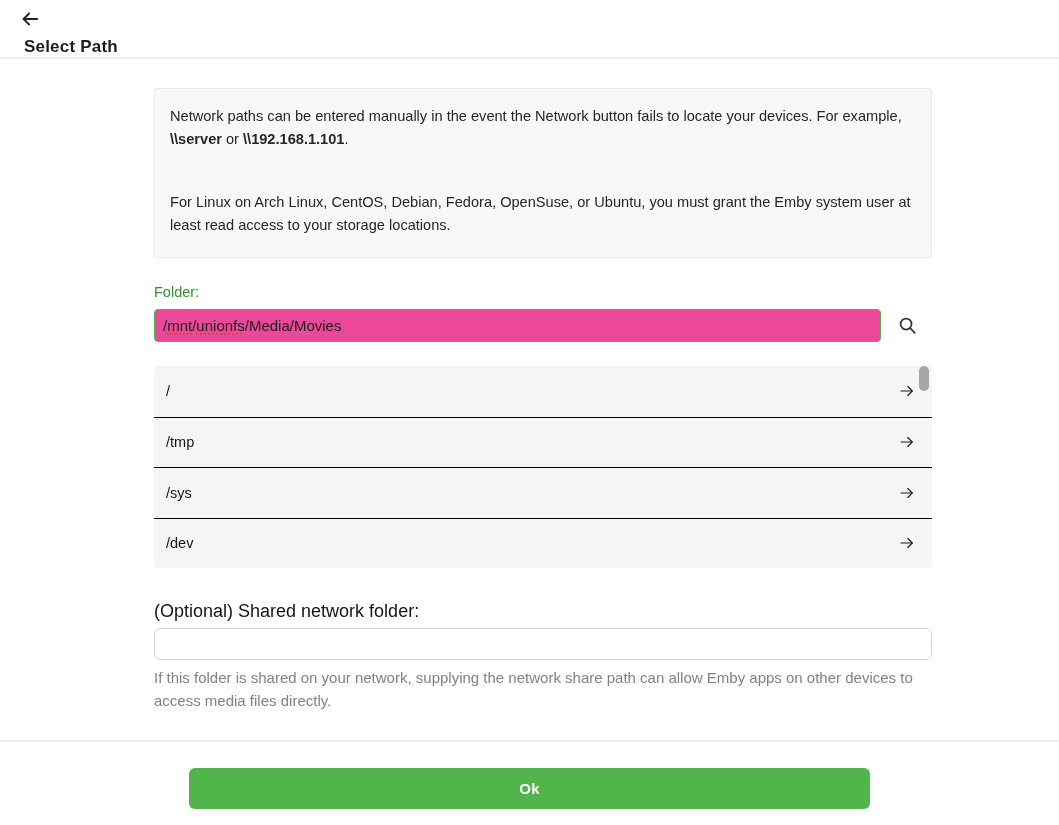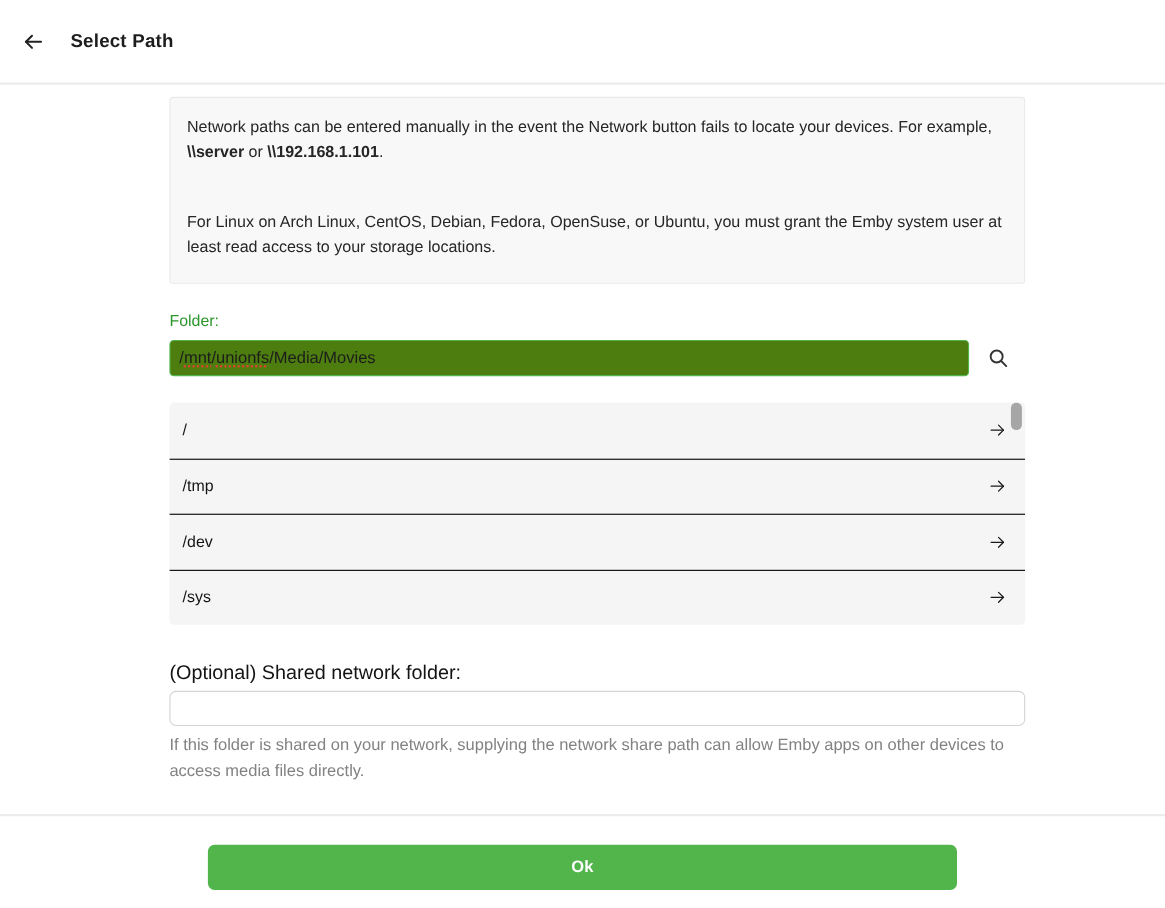--- a/index.html
+++ b/index.html
@@ -7,26 +7,26 @@
   body {
     background: #fff;
     font-family: "Liberation Sans", sans-serif;
     color: #222;
     position: relative;
     overflow: hidden;
   }
 
   
   .top-bar {
-    height: 77px;
+    height: 59px;
     display: flex;
-    align-items: center;
     padding-left: 10px;
     background: #fff;
     border-bottom: 2px solid #ececec;
+    flex-direction: column;
   }
   .back-btn {
     width: 40px; height: 40px;
     border: none; background: transparent;
     display: flex; align-items: center; justify-content: center;
     cursor: pointer;
   }
   .page-title {
     margin-left: 14px;
     font-size: 17px;
@@ -61,21 +61,21 @@
   }
   .folder-row {
     margin-top: 6px;
     display: flex;
     align-items: center;
   }
   .folder-input {
     width: 727px;
     height: 33px;
     line-height: 31px;
-    background: #4d7c0f;
+    background: #ec4899;
     border: 1px solid #52b54b;
     border-radius: 4px;
     padding: 0 8px;
     font-size: 15px;
     color: #1c1c1c;
     white-space: nowrap;
     overflow: hidden;
     cursor: text;
   }
   .misspelled {
@@ -220,30 +220,30 @@
     <div class="dir-row">
       <span>/tmp</span>
       <span>
         <svg width="18" height="18" viewBox="0 0 24 24" fill="none" stroke="#1a1a1a" stroke-width="1.5" stroke-linecap="round" stroke-linejoin="round">
           <path d="M4 12h15"></path>
             <path d="M13 6l6 6-6 6"></path>
         </svg>
       </span>
     </div>
     <div class="dir-row">
+      <span>/sys</span>
+      <span>
+        <svg width="18" height="18" viewBox="0 0 24 24" fill="none" stroke="#1a1a1a" stroke-width="1.5" stroke-linecap="round" stroke-linejoin="round">
+          <path d="M4 12h15"></path>
+            <path d="M13 6l6 6-6 6"></path>
+        </svg>
+      </span>
+    </div>
+    <div class="dir-row">
       <span>/dev</span>
-      <span>
-        <svg width="18" height="18" viewBox="0 0 24 24" fill="none" stroke="#1a1a1a" stroke-width="1.5" stroke-linecap="round" stroke-linejoin="round">
-          <path d="M4 12h15"></path>
-            <path d="M13 6l6 6-6 6"></path>
-        </svg>
-      </span>
-    </div>
-    <div class="dir-row">
-      <span>/sys</span>
       <span>
         <svg width="18" height="18" viewBox="0 0 24 24" fill="none" stroke="#1a1a1a" stroke-width="1.5" stroke-linecap="round" stroke-linejoin="round">
           <path d="M4 12h15"></path>
             <path d="M13 6l6 6-6 6"></path>
         </svg>
       </span>
     </div>
     <div class="scroll-thumb"></div>
   </div>
 

